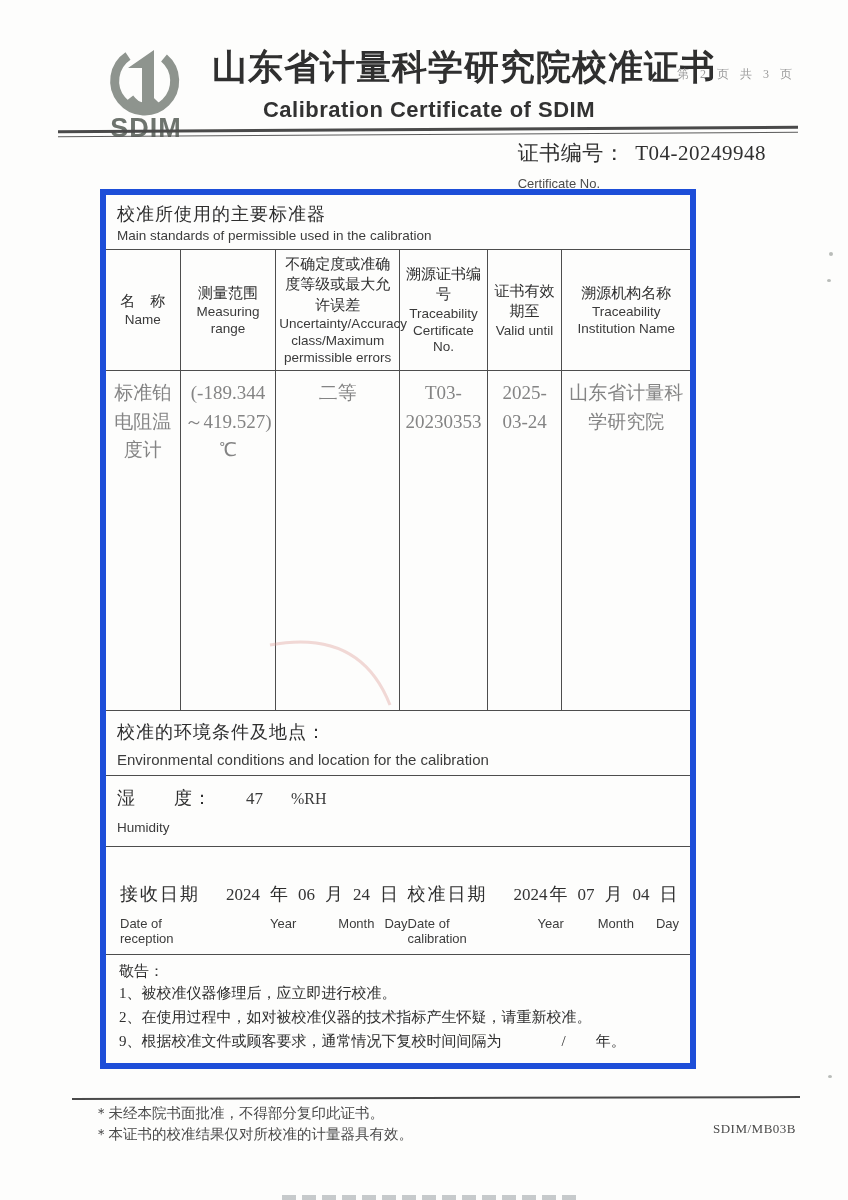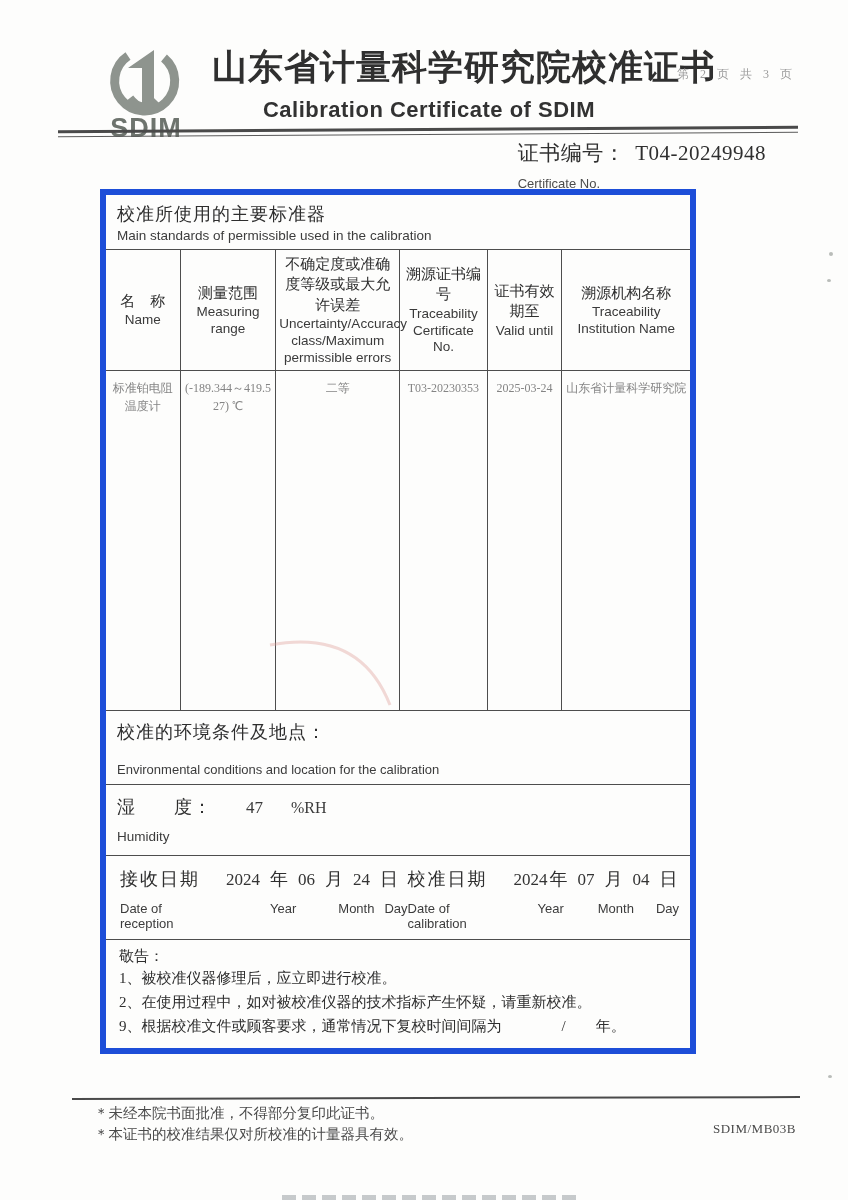--- a/index.html
+++ b/index.html
@@ -34,37 +34,37 @@
   .cols { display:flex; border-top:1px solid #4d4d4d; }
   .cols .cell { border-left:1px solid #4d4d4d; padding:4px 3px; text-align:center; }
   .cols .cell:first-child { border-left:none; }
   .c1 { width:12.6%; } .c2 { width:16.4%; } .c3 { width:21.2%; }
   .c4 { width:15.0%; } .c5 { width:12.8%; } .c6 { width:22.0%;align-items:center; }
   .cols-head { min-height:98px; }
   .cols-head .cell { display:flex; flex-direction:column; justify-content:center; }
   .hd-cn { font-size:15px; color:#2e2e2e; line-height:1.35; }
   .hd-en { font-family:"Liberation Sans", sans-serif; font-size:13.5px; color:#3a3a3a; line-height:1.25; margin-top:1px; }
   .cols-body { height:340px; }
-  .cols-body .cell { font-size:12px; color:#848484; line-height:1.5; padding-top:8px; }
+  .cols-body .cell { font-size:19px; color:#848484; line-height:1.5; padding-top:8px; }
   .wrapall { word-break:break-all; }
   
   .env-head { border-top:1px solid #4d4d4d; padding:9px 11px 7px 11px; }
   .env-title-cn { font-size:18px; color:#2e2e2e; letter-spacing:1px; }
-  .env-title-en { font-family:"Liberation Sans", sans-serif; font-size:13px; color:#3c3c3c; margin-top:18px; }
+  .env-title-en { font-family:"Liberation Sans", sans-serif; font-size:15px; color:#3c3c3c; margin-top:7px; }
   .cond-row { border-top:1px solid #4d4d4d; display:flex; padding:10px 11px 8px 11px; min-height:71px; }
   .cond { width:50%; position:relative; }
   .cond-line { font-size:18px; color:#2e2e2e; display:flex; align-items:baseline; }
   .cond-label { letter-spacing:1px; }
   .cond-val { margin-left:34px; font-size:17px; color:#3a3a3a; }
   .cond-unit { margin-left:28px; font-size:16px; color:#3a3a3a; }
   .cond-en { font-family:"Liberation Sans", sans-serif; font-size:13.5px; color:#3c3c3c; margin-top:10px; }
   .loc-val { margin-left:14px; font-size:14.5px; color:#2f2f2f; line-height:1.45; width:268px; word-break:break-all; position:relative; top:-2px; }
   
   .dates-row { border-top:1px solid #4d4d4d; display:flex; padding:11px 11px 8px 14px; min-height:68px; }
-  .dgroup { display:flex; flex-direction:column; }
+  .dgroup { display:flex; flex-direction:column;margin-top:24px; }
   .dgroup.left { width:52%; }
   .dline { display:flex; align-items:baseline; font-size:18px; color:#2e2e2e; }
   .dline .lbl { letter-spacing:2px; }
   .dline .num { font-size:17px; margin-left:26px; color:#333; }
   .dline .num2 { font-size:17px; margin-left:10px; color:#333; }
   .dline .u { margin-left:10px; }
   .dline .u0 { margin-left:2px; }
   .den { display:flex; font-family:"Liberation Sans", sans-serif; font-size:13px; color:#3c3c3c; margin-top:10px; }
   
   .notes { border-top:1px solid #4d4d4d; padding:7px 13px 10px 13px; }

